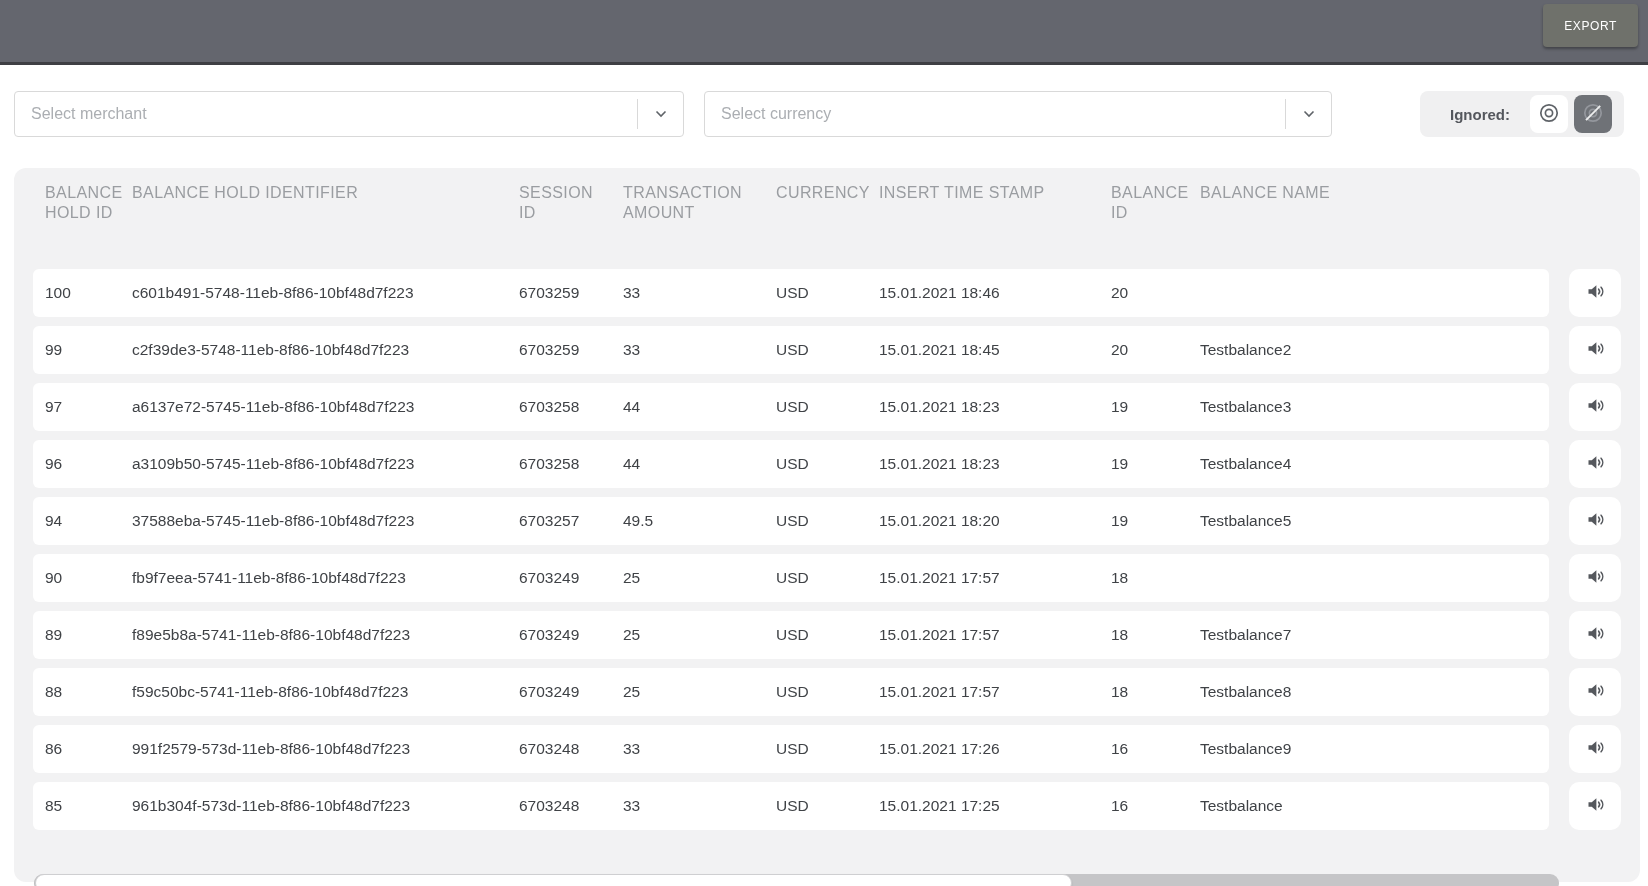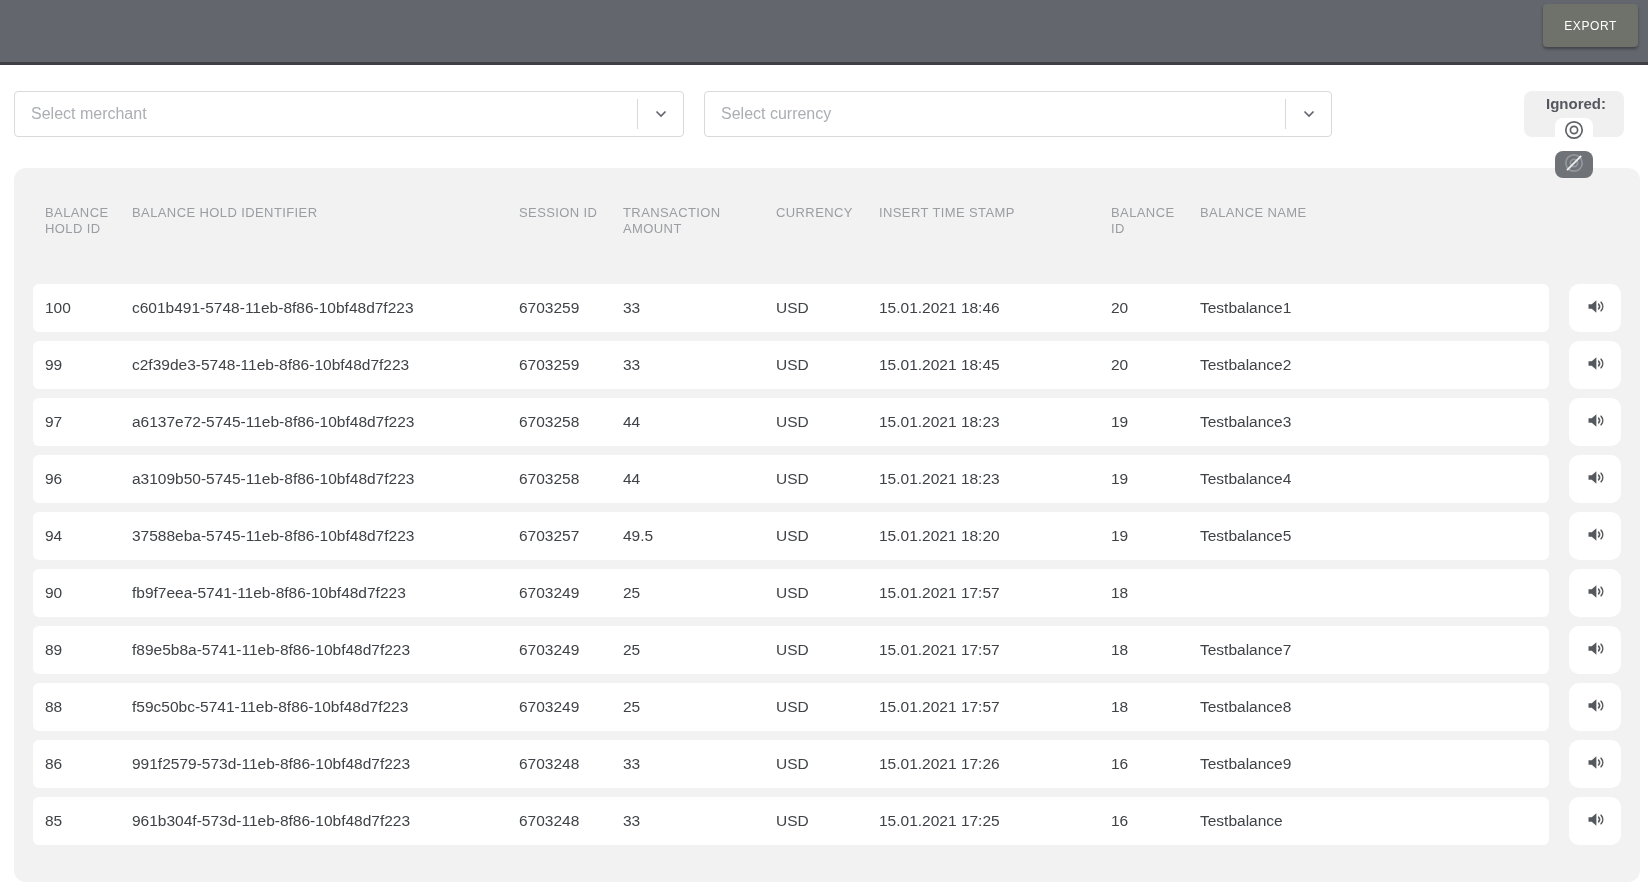--- a/index.html
+++ b/index.html
@@ -45,21 +45,21 @@
   .select input{
     flex:1;min-width:0;border:none;outline:none;background:transparent;
     font-family:inherit;font-size:16px;color:var(--cell-text);padding:0 16px;
   }
   .select input::placeholder{color:#abaeb2;}
   .select .sep{width:1px;align-self:stretch;margin:7px 0;background:#d9d9d9;}
   .select .chev{width:45px;display:flex;align-items:center;justify-content:center;}
 
   .ignored{
     margin-left:auto;display:flex;align-items:center;gap:6px;
-    background:var(--ignored-group-bg);border-radius:8px;padding:4px;flex-direction:column;
+    background:var(--ignored-group-bg);border-radius:8px;padding:12px;
   }
   .ignored .lbl{font-size:15px;font-weight:700;color:#54575d;padding:0 14px 0 18px;}
   .toggle{
     width:38px;height:38px;border:none;border-radius:8px;background:transparent;
     display:flex;align-items:center;justify-content:center;cursor:pointer;padding:0;
   }
   .toggle.show{background:#fff;}
   .toggle.hide{background:var(--active-toggle-bg);}
 
   
@@ -67,22 +67,22 @@
     margin:31px 8px 0 14px;height:714px;
     background:var(--card-bg);border-radius:12px;
     padding:10px 19px 7px;
   }
   .grid-cols{
     display:grid;
     grid-template-columns:87px 387px 104px 153px 103px 232px 89px 1fr;
     align-items:center;
   }
   .thead{
-    padding:0 12px;margin-right:62px;margin-top:27px;align-items:start;
-    color:var(--header-text);font-size:13px;letter-spacing:.4px;line-height:1.25;
+    padding:0 12px;margin-right:62px;margin-top:5px;align-items:start;
+    color:var(--header-text);font-size:16px;letter-spacing:.4px;line-height:1.25;
   }
   .thead .hcell{white-space:pre-line;padding-right:10px;}
   .tbody{margin-top:46px;}
   .trow-wrap{display:flex;gap:20px;height:48px;margin-bottom:9px;justify-content:space-between;}
   .trow{
     flex:1;background:#fff;border-radius:6px;padding:0 12px;
     color:var(--cell-text);font-size:15.5px;
   }
   .trow .cell{overflow:hidden;white-space:nowrap;padding-right:8px;}
   .icon-cell{
@@ -171,21 +171,20 @@
   <div class="tbody">
   <div class="trow-wrap">
     <div class="trow grid-cols">
       <div class="cell">100</div>
       <div class="cell">c601b491-5748-11eb-8f86-10bf48d7f223</div>
       <div class="cell">6703259</div>
       <div class="cell">33</div>
       <div class="cell">USD</div>
       <div class="cell">15.01.2021 18:46</div>
       <div class="cell">20</div>
-      <div class="cell">Testbalance1</div>
     </div>
     <button class="icon-cell">
       <span>
         <svg width="21" height="21" viewBox="0 0 24 24">
           <path fill="#55585d" d="M4 9.3v5.4h3.7L13 19.2V4.8L7.7 9.3H4z"></path>
           <path d="M15.6 9.3a4.2 4.2 0 0 1 0 5.4" stroke="#55585d" stroke-width="1.8" fill="none" stroke-linecap="round"></path>
           <path d="M18.4 7.1a7.4 7.4 0 0 1 0 9.8" stroke="#55585d" stroke-width="1.8" fill="none" stroke-linecap="round"></path>
         </svg>
       </span>
     </button>

